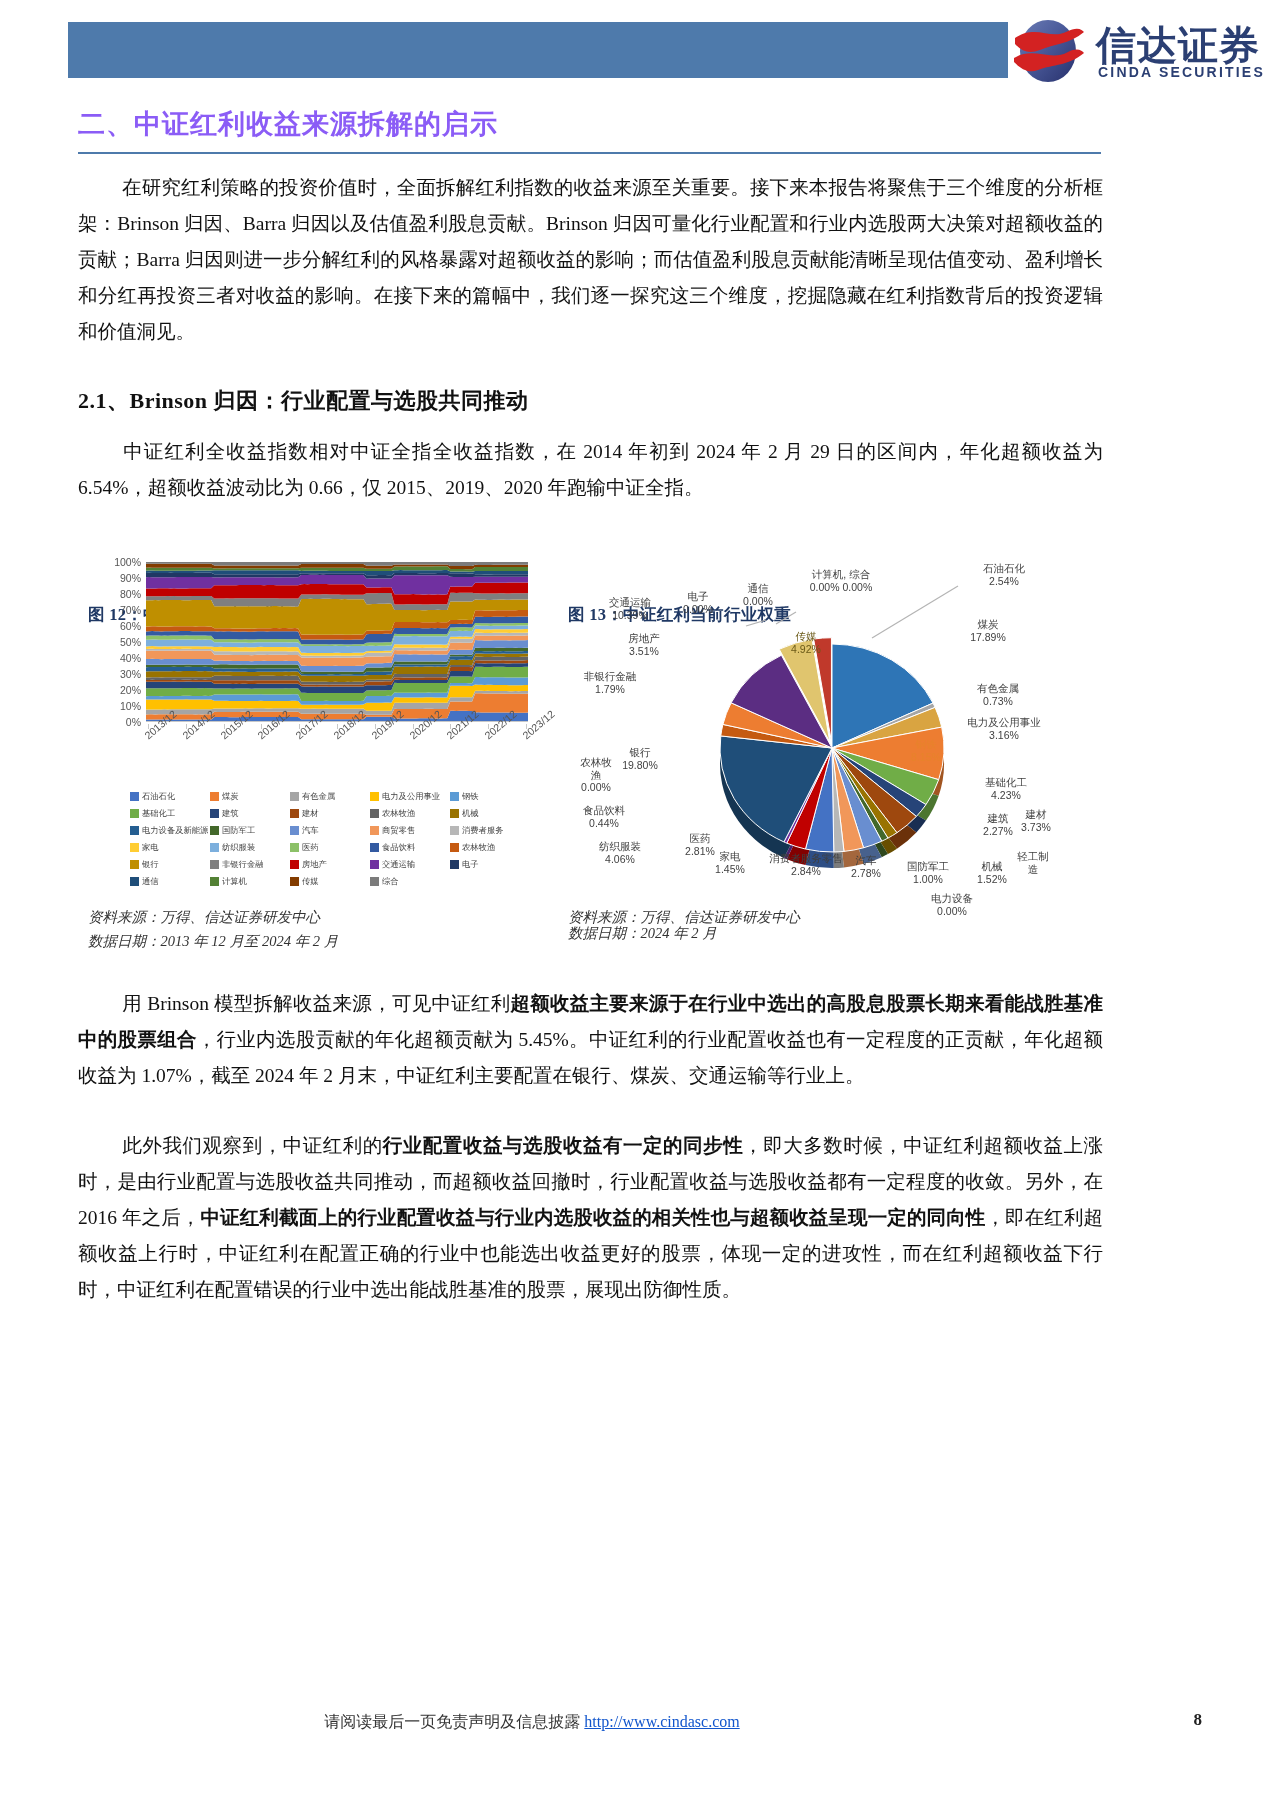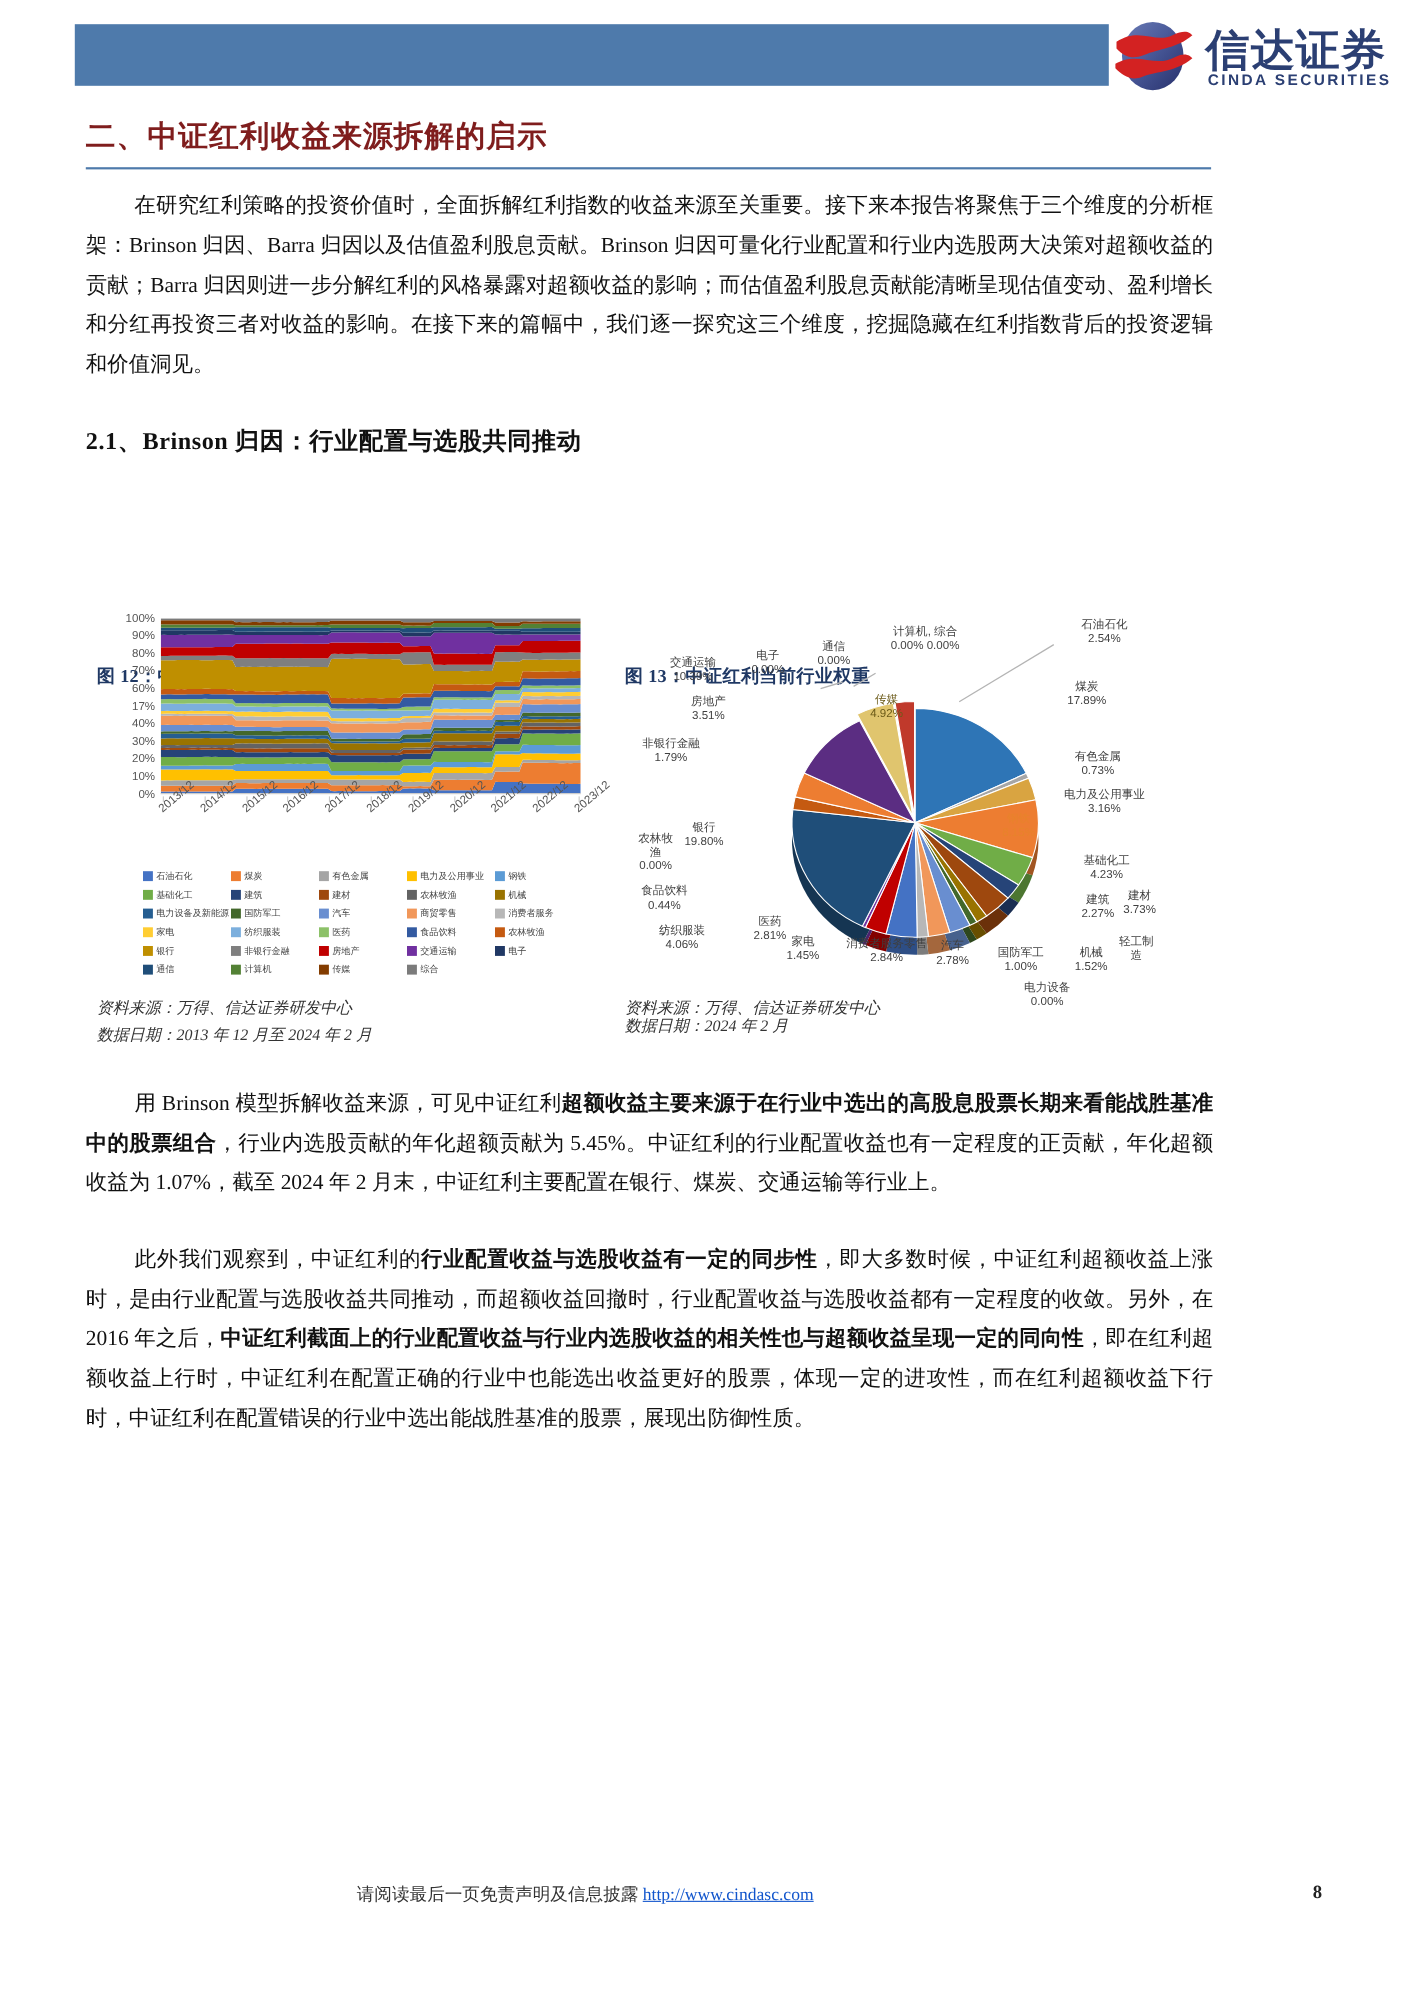--- a/index.html
+++ b/index.html
@@ -35,21 +35,21 @@
     font-family: "Liberation Sans", sans-serif;
     font-size: 14px; font-weight: bold; letter-spacing: 2.2px;
     color: #2b3f73;
     white-space: nowrap;
   }
 
   
   .sec-h1 {
     position: absolute; left: 78px; top: 106px;
     font-family: "Liberation Serif", serif;
-    font-size: 27px; font-weight: bold; color: #7f1d1d;
+    font-size: 27px; font-weight: bold; color: #8b5cf6;
     letter-spacing: 1px;
   }
   .sec-rule {
     position: absolute; left: 78px; top: 152px;
     width: 1023px; height: 0;
     border-top: 2px solid #4e7aab;
   }
 
   
   .para {
@@ -179,32 +179,33 @@
     </div>
   </div>
 
   <div class="sec-h1">二、中证红利收益来源拆解的启示</div>
   <div class="sec-rule"></div>
 
   <div class="para" style="top:170px"><span class="ind"></span><span>在研究红利策略的投资价值时，全面拆解红利指数的收益来源至关重要。接下来本报告将聚焦于三个维度的分析框架：Brinson 归因、Barra 归因以及估值盈利股息贡献。Brinson 归因可量化行业配置和行业内选股两大决策对超额收益的贡献；Barra 归因则进一步分解红利的风格暴露对超额收益的影响；而估值盈利股息贡献能清晰呈现估值变动、盈利增长和分红再投资三者对收益的影响。在接下来的篇幅中，我们逐一探究这三个维度，挖掘隐藏在红利指数背后的投资逻辑和价值洞见。</span></div>
 
   <div class="sec-h2">2.1、Brinson 归因：行业配置与选股共同推动</div>
 
+  <div class="para" style="top:434px"><span class="ind"></span><span>中证红利全收益指数相对中证全指全收益指数，在 2014 年初到 2024 年 2 月 29 日的区间内，年化超额收益为 6.54%，超额收益波动比为 0.66，仅 2015、2019、2020 年跑输中证全指。</span></div>
 
   <div class="fig-title" style="left:88px; top:604px;">图 12：中证红利历史行业权重</div>
   <div class="fig-title" style="left:568px; top:604px;">图 13：中证红利当前行业权重</div>
 
   <div class="chartL">
     <div class="yaxis-l" id="yaxisL">
         <div style="top: 160px;">0%</div>
         <div style="top: 144px;">10%</div>
         <div style="top: 128px;">20%</div>
         <div style="top: 112px;">30%</div>
         <div style="top: 96px;">40%</div>
-        <div style="top: 80px;">17%</div>
+        <div style="top: 80px;">50%</div>
         <div style="top: 64px;">60%</div>
         <div style="top: 48px;">70%</div>
         <div style="top: 32px;">80%</div>
         <div style="top: 16px;">90%</div>
         <div style="top: 0px;">100%</div>
       </div>
     <div class="plotL">
       <svg id="areaSvg" viewBox="0 0 382 160" preserveAspectRatio="none" width="382" height="160">
           <path d="M0.00,157.48 L3.11,157.46 L6.21,157.44 L9.32,157.46 L12.42,157.47 L15.53,157.48 L18.63,157.47 L21.74,157.47 L24.85,157.46 L27.95,157.47 L31.06,157.48 L34.16,157.50 L37.27,157.49 L40.37,157.48 L43.48,157.49 L46.59,157.50 L49.69,157.50 L52.80,157.49 L55.90,157.48 L59.01,157.49 L62.11,157.49 L65.22,157.48 L68.33,155.09 L71.43,155.09 L74.54,155.07 L77.64,155.10 L80.75,155.11 L83.85,155.13 L86.96,155.17 L90.07,155.14 L93.17,155.15 L96.28,155.10 L99.38,155.11 L102.49,155.11 L105.59,155.08 L108.70,155.07 L111.80,155.07 L114.91,155.09 L118.02,155.07 L121.12,155.11 L124.23,155.12 L127.33,155.09 L130.44,155.05 L133.54,155.03 L136.65,155.05 L139.76,155.03 L142.86,155.02 L145.97,154.98 L149.07,155.00 L152.18,155.01 L155.28,157.19 L158.39,157.22 L161.50,157.20 L164.60,157.20 L167.71,157.21 L170.81,157.21 L173.92,157.22 L177.02,157.23 L180.13,157.24 L183.24,157.23 L186.34,157.25 L189.45,157.23 L192.55,157.21 L195.66,157.21 L198.76,157.20 L201.87,157.18 L204.98,157.18 L208.08,157.17 L211.19,157.17 L214.29,157.17 L217.40,157.17 L220.50,154.73 L223.61,154.73 L226.72,154.69 L229.82,154.73 L232.93,154.69 L236.03,154.67 L239.14,154.71 L242.24,154.74 L245.35,154.76 L248.46,156.45 L251.56,156.45 L254.67,156.43 L257.77,156.43 L260.88,156.42 L263.98,156.42 L267.09,156.41 L270.20,156.41 L273.30,156.37 L276.41,156.37 L279.51,156.35 L282.62,156.34 L285.72,156.36 L288.83,156.39 L291.93,156.41 L295.04,156.40 L298.15,156.37 L301.25,156.35 L304.36,148.78 L307.46,148.83 L310.57,148.92 L313.67,148.84 L316.78,148.82 L319.89,148.81 L322.99,148.89 L326.10,148.94 L329.20,150.38 L332.31,150.36 L335.41,150.40 L338.52,150.45 L341.63,150.44 L344.73,150.45 L347.84,150.43 L350.94,150.43 L354.05,150.47 L357.15,150.49 L360.26,150.52 L363.37,150.56 L366.47,150.61 L369.58,150.65 L372.68,150.68 L375.79,150.71 L378.89,150.69 L382.00,150.61 L382.00,160.00 L378.89,160.00 L375.79,160.00 L372.68,160.00 L369.58,160.00 L366.47,160.00 L363.37,160.00 L360.26,160.00 L357.15,160.00 L354.05,160.00 L350.94,160.00 L347.84,160.00 L344.73,160.00 L341.63,160.00 L338.52,160.00 L335.41,160.00 L332.31,160.00 L329.20,160.00 L326.10,160.00 L322.99,160.00 L319.89,160.00 L316.78,160.00 L313.67,160.00 L310.57,160.00 L307.46,160.00 L304.36,160.00 L301.25,160.00 L298.15,160.00 L295.04,160.00 L291.93,160.00 L288.83,160.00 L285.72,160.00 L282.62,160.00 L279.51,160.00 L276.41,160.00 L273.30,160.00 L270.20,160.00 L267.09,160.00 L263.98,160.00 L260.88,160.00 L257.77,160.00 L254.67,160.00 L251.56,160.00 L248.46,160.00 L245.35,160.00 L242.24,160.00 L239.14,160.00 L236.03,160.00 L232.93,160.00 L229.82,160.00 L226.72,160.00 L223.61,160.00 L220.50,160.00 L217.40,160.00 L214.29,160.00 L211.19,160.00 L208.08,160.00 L204.98,160.00 L201.87,160.00 L198.76,160.00 L195.66,160.00 L192.55,160.00 L189.45,160.00 L186.34,160.00 L183.24,160.00 L180.13,160.00 L177.02,160.00 L173.92,160.00 L170.81,160.00 L167.71,160.00 L164.60,160.00 L161.50,160.00 L158.39,160.00 L155.28,160.00 L152.18,160.00 L149.07,160.00 L145.97,160.00 L142.86,160.00 L139.76,160.00 L136.65,160.00 L133.54,160.00 L130.44,160.00 L127.33,160.00 L124.23,160.00 L121.12,160.00 L118.02,160.00 L114.91,160.00 L111.80,160.00 L108.70,160.00 L105.59,160.00 L102.49,160.00 L99.38,160.00 L96.28,160.00 L93.17,160.00 L90.07,160.00 L86.96,160.00 L83.85,160.00 L80.75,160.00 L77.64,160.00 L74.54,160.00 L71.43,160.00 L68.33,160.00 L65.22,160.00 L62.11,160.00 L59.01,160.00 L55.90,160.00 L52.80,160.00 L49.69,160.00 L46.59,160.00 L43.48,160.00 L40.37,160.00 L37.27,160.00 L34.16,160.00 L31.06,160.00 L27.95,160.00 L24.85,160.00 L21.74,160.00 L18.63,160.00 L15.53,160.00 L12.42,160.00 L9.32,160.00 L6.21,160.00 L3.11,160.00 L0.00,160.00 Z" fill="#4472c4" shape-rendering="geometricPrecision"></path>
           <path d="M0.00,152.40 L3.11,152.36 L6.21,152.35 L9.32,152.38 L12.42,152.34 L15.53,152.32 L18.63,152.33 L21.74,152.35 L24.85,152.35 L27.95,152.35 L31.06,152.34 L34.16,152.35 L37.27,152.30 L40.37,152.32 L43.48,152.36 L46.59,152.37 L49.69,152.40 L52.80,152.36 L55.90,152.38 L59.01,152.35 L62.11,152.34 L65.22,152.34 L68.33,149.87 L71.43,149.91 L74.54,149.90 L77.64,149.92 L80.75,149.94 L83.85,149.95 L86.96,149.98 L90.07,149.96 L93.17,149.93 L96.28,149.84 L99.38,149.82 L102.49,149.86 L105.59,149.82 L108.70,149.78 L111.80,149.79 L114.91,149.81 L118.02,149.77 L121.12,149.84 L124.23,149.86 L127.33,149.84 L130.44,149.80 L133.54,149.81 L136.65,149.84 L139.76,149.85 L142.86,149.85 L145.97,149.83 L149.07,149.81 L152.18,149.84 L155.28,151.80 L158.39,151.80 L161.50,151.79 L164.60,151.81 L167.71,151.79 L170.81,151.82 L173.92,151.80 L177.02,151.78 L180.13,151.77 L183.24,151.76 L186.34,151.79 L189.45,151.82 L192.55,151.79 L195.66,151.75 L198.76,151.80 L201.87,151.73 L204.98,151.75 L208.08,151.76 L211.19,151.71 L214.29,151.74 L217.40,151.70 L220.50,152.71 L223.61,152.70 L226.72,152.66 L229.82,152.71 L232.93,152.66 L236.03,152.64 L239.14,152.67 L242.24,152.70 L245.35,152.73 L248.46,146.86 L251.56,146.91 L254.67,146.88 L257.77,146.88 L260.88,146.95 L263.98,146.89 L267.09,146.90 L270.20,146.98 L273.30,146.93 L276.41,146.94 L279.51,146.86 L282.62,146.80 L285.72,146.82 L288.83,146.93 L291.93,146.93 L295.04,146.98 L298.15,146.98 L301.25,146.95 L304.36,139.46 L307.46,139.46 L310.57,139.49 L313.67,139.48 L316.78,139.42 L319.89,139.44 L322.99,139.46 L326.10,139.52 L329.20,131.21 L332.31,131.32 L335.41,131.30 L338.52,131.46 L341.63,131.40 L344.73,131.44 L347.84,131.50 L350.94,131.48 L354.05,131.57 L357.15,131.60 L360.26,131.70 L363.37,131.82 L366.47,131.76 L369.58,131.70 L372.68,131.79 L375.79,131.71 L378.89,131.64 L382.00,131.53 L382.00,150.61 L378.89,150.69 L375.79,150.71 L372.68,150.68 L369.58,150.65 L366.47,150.61 L363.37,150.56 L360.26,150.52 L357.15,150.49 L354.05,150.47 L350.94,150.43 L347.84,150.43 L344.73,150.45 L341.63,150.44 L338.52,150.45 L335.41,150.40 L332.31,150.36 L329.20,150.38 L326.10,148.94 L322.99,148.89 L319.89,148.81 L316.78,148.82 L313.67,148.84 L310.57,148.92 L307.46,148.83 L304.36,148.78 L301.25,156.35 L298.15,156.37 L295.04,156.40 L291.93,156.41 L288.83,156.39 L285.72,156.36 L282.62,156.34 L279.51,156.35 L276.41,156.37 L273.30,156.37 L270.20,156.41 L267.09,156.41 L263.98,156.42 L260.88,156.42 L257.77,156.43 L254.67,156.43 L251.56,156.45 L248.46,156.45 L245.35,154.76 L242.24,154.74 L239.14,154.71 L236.03,154.67 L232.93,154.69 L229.82,154.73 L226.72,154.69 L223.61,154.73 L220.50,154.73 L217.40,157.17 L214.29,157.17 L211.19,157.17 L208.08,157.17 L204.98,157.18 L201.87,157.18 L198.76,157.20 L195.66,157.21 L192.55,157.21 L189.45,157.23 L186.34,157.25 L183.24,157.23 L180.13,157.24 L177.02,157.23 L173.92,157.22 L170.81,157.21 L167.71,157.21 L164.60,157.20 L161.50,157.20 L158.39,157.22 L155.28,157.19 L152.18,155.01 L149.07,155.00 L145.97,154.98 L142.86,155.02 L139.76,155.03 L136.65,155.05 L133.54,155.03 L130.44,155.05 L127.33,155.09 L124.23,155.12 L121.12,155.11 L118.02,155.07 L114.91,155.09 L111.80,155.07 L108.70,155.07 L105.59,155.08 L102.49,155.11 L99.38,155.11 L96.28,155.10 L93.17,155.15 L90.07,155.14 L86.96,155.17 L83.85,155.13 L80.75,155.11 L77.64,155.10 L74.54,155.07 L71.43,155.09 L68.33,155.09 L65.22,157.48 L62.11,157.49 L59.01,157.49 L55.90,157.48 L52.80,157.49 L49.69,157.50 L46.59,157.50 L43.48,157.49 L40.37,157.48 L37.27,157.49 L34.16,157.50 L31.06,157.48 L27.95,157.47 L24.85,157.46 L21.74,157.47 L18.63,157.47 L15.53,157.48 L12.42,157.47 L9.32,157.46 L6.21,157.44 L3.11,157.46 L0.00,157.48 Z" fill="#ed7d31" shape-rendering="geometricPrecision"></path>

